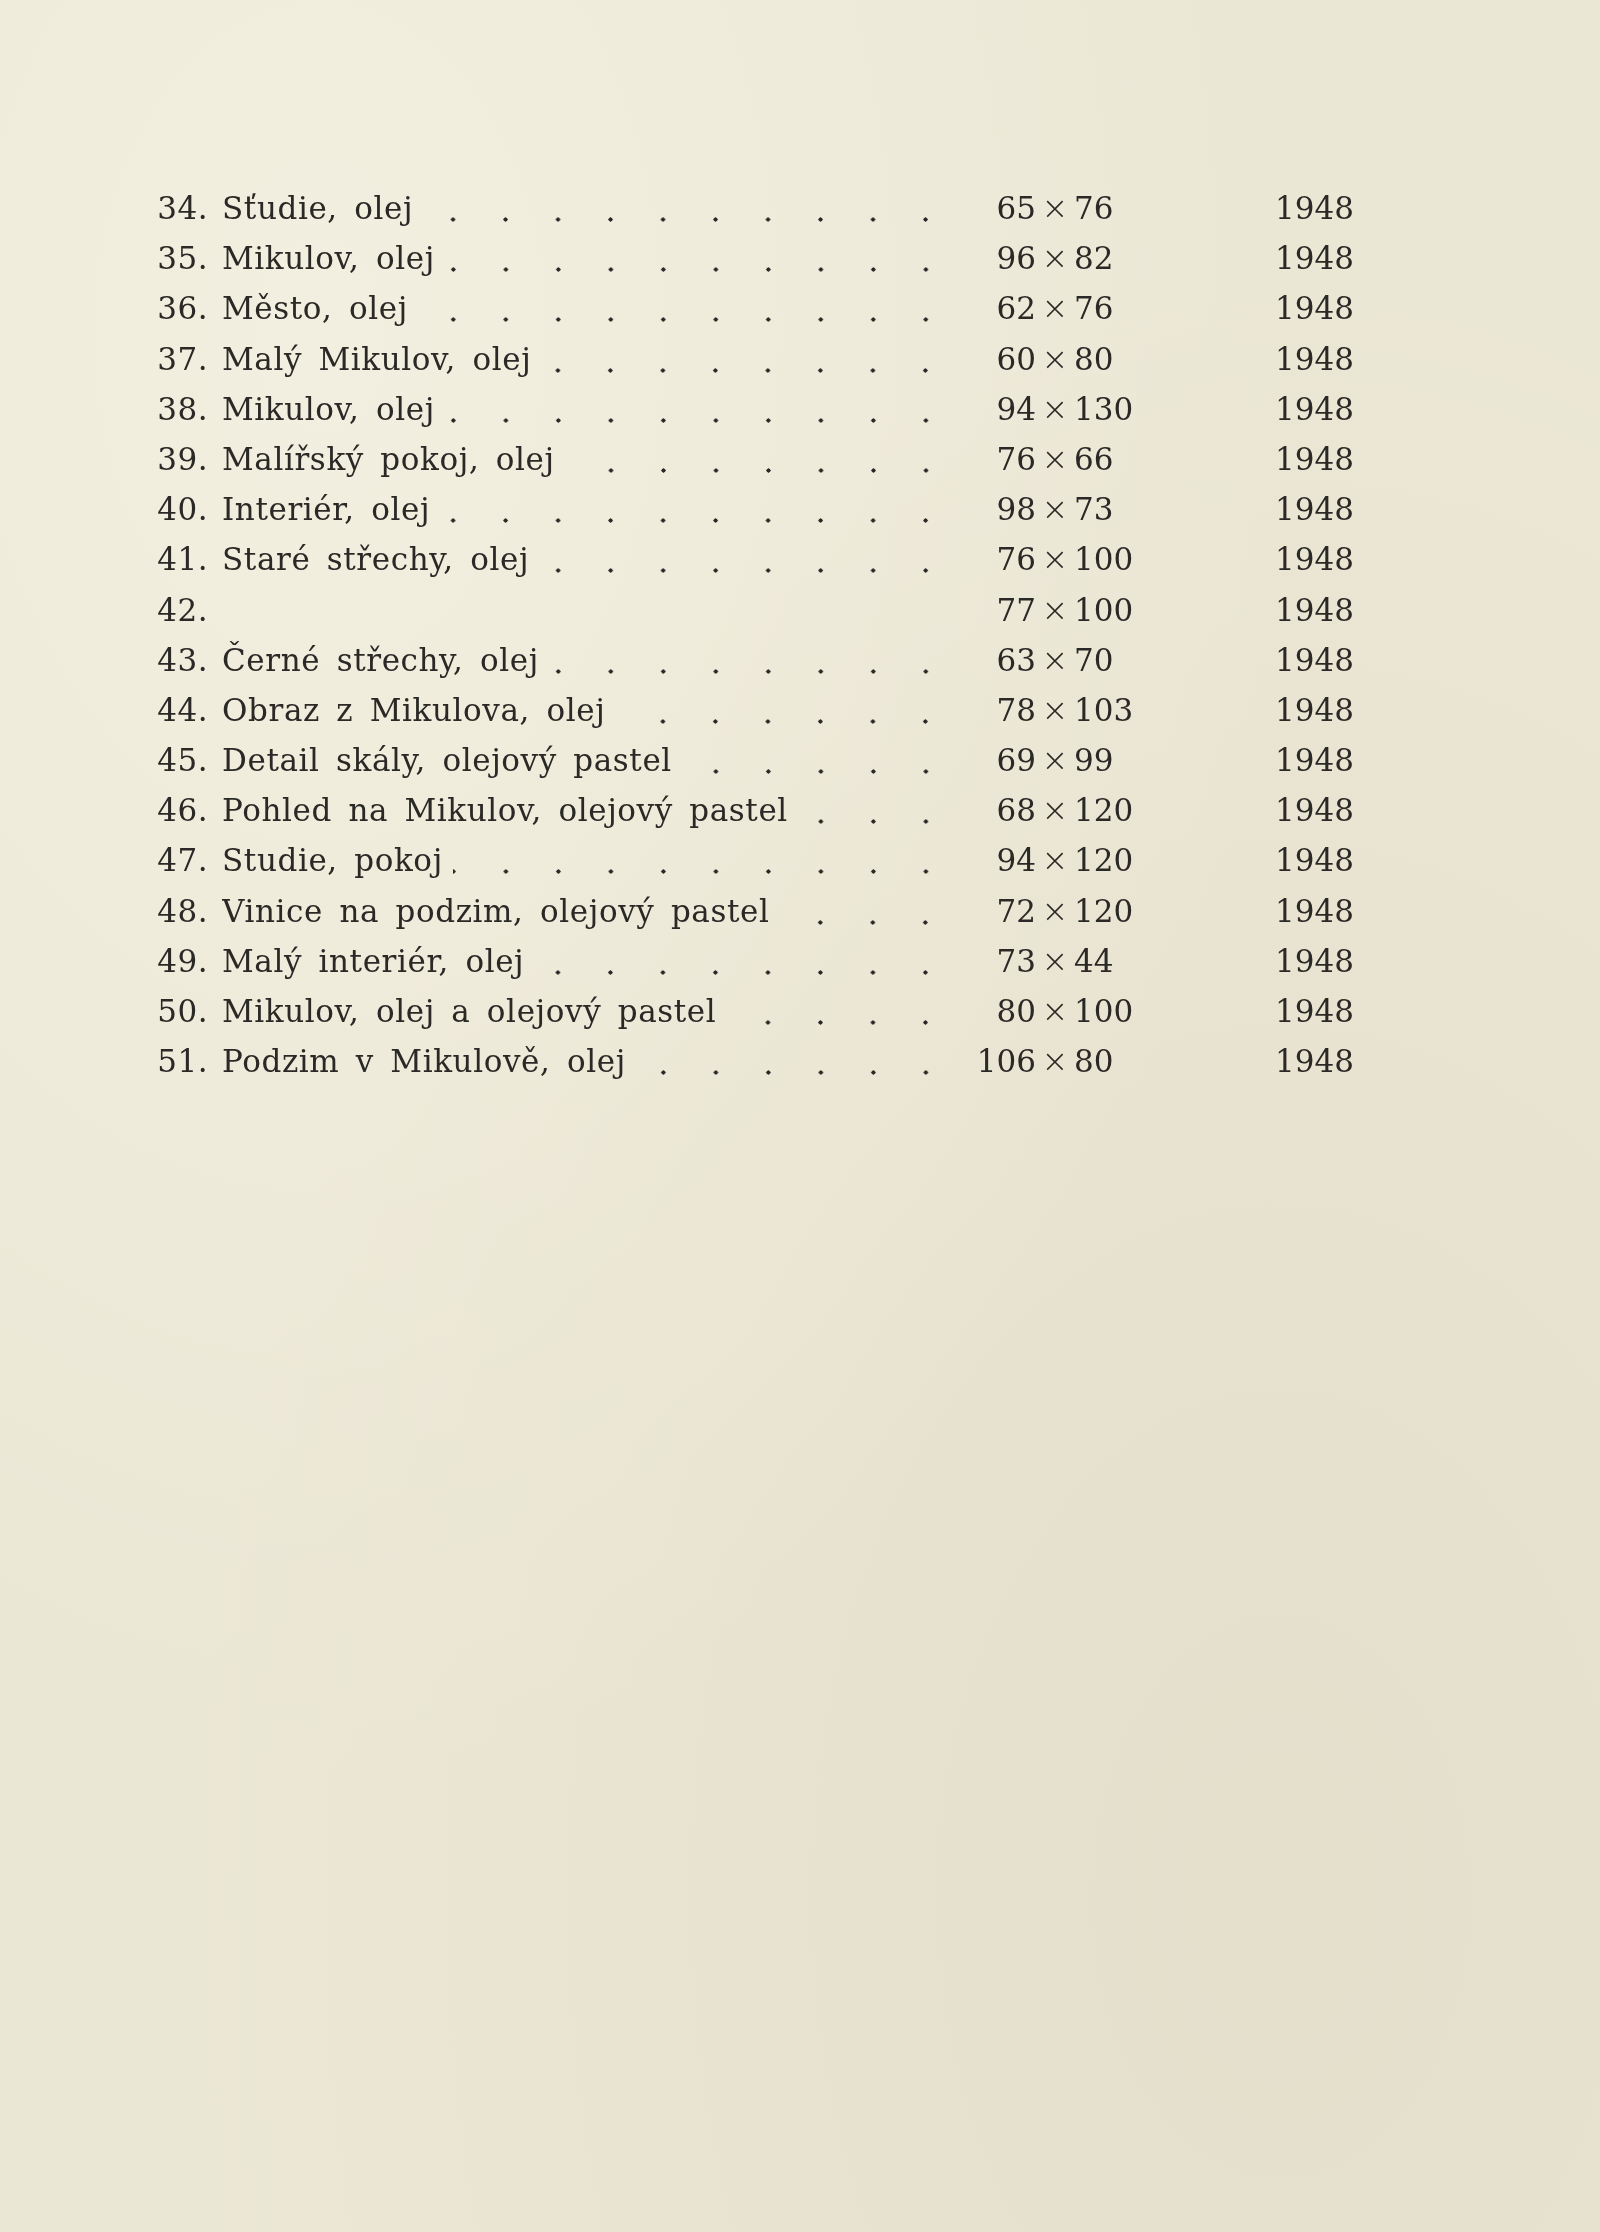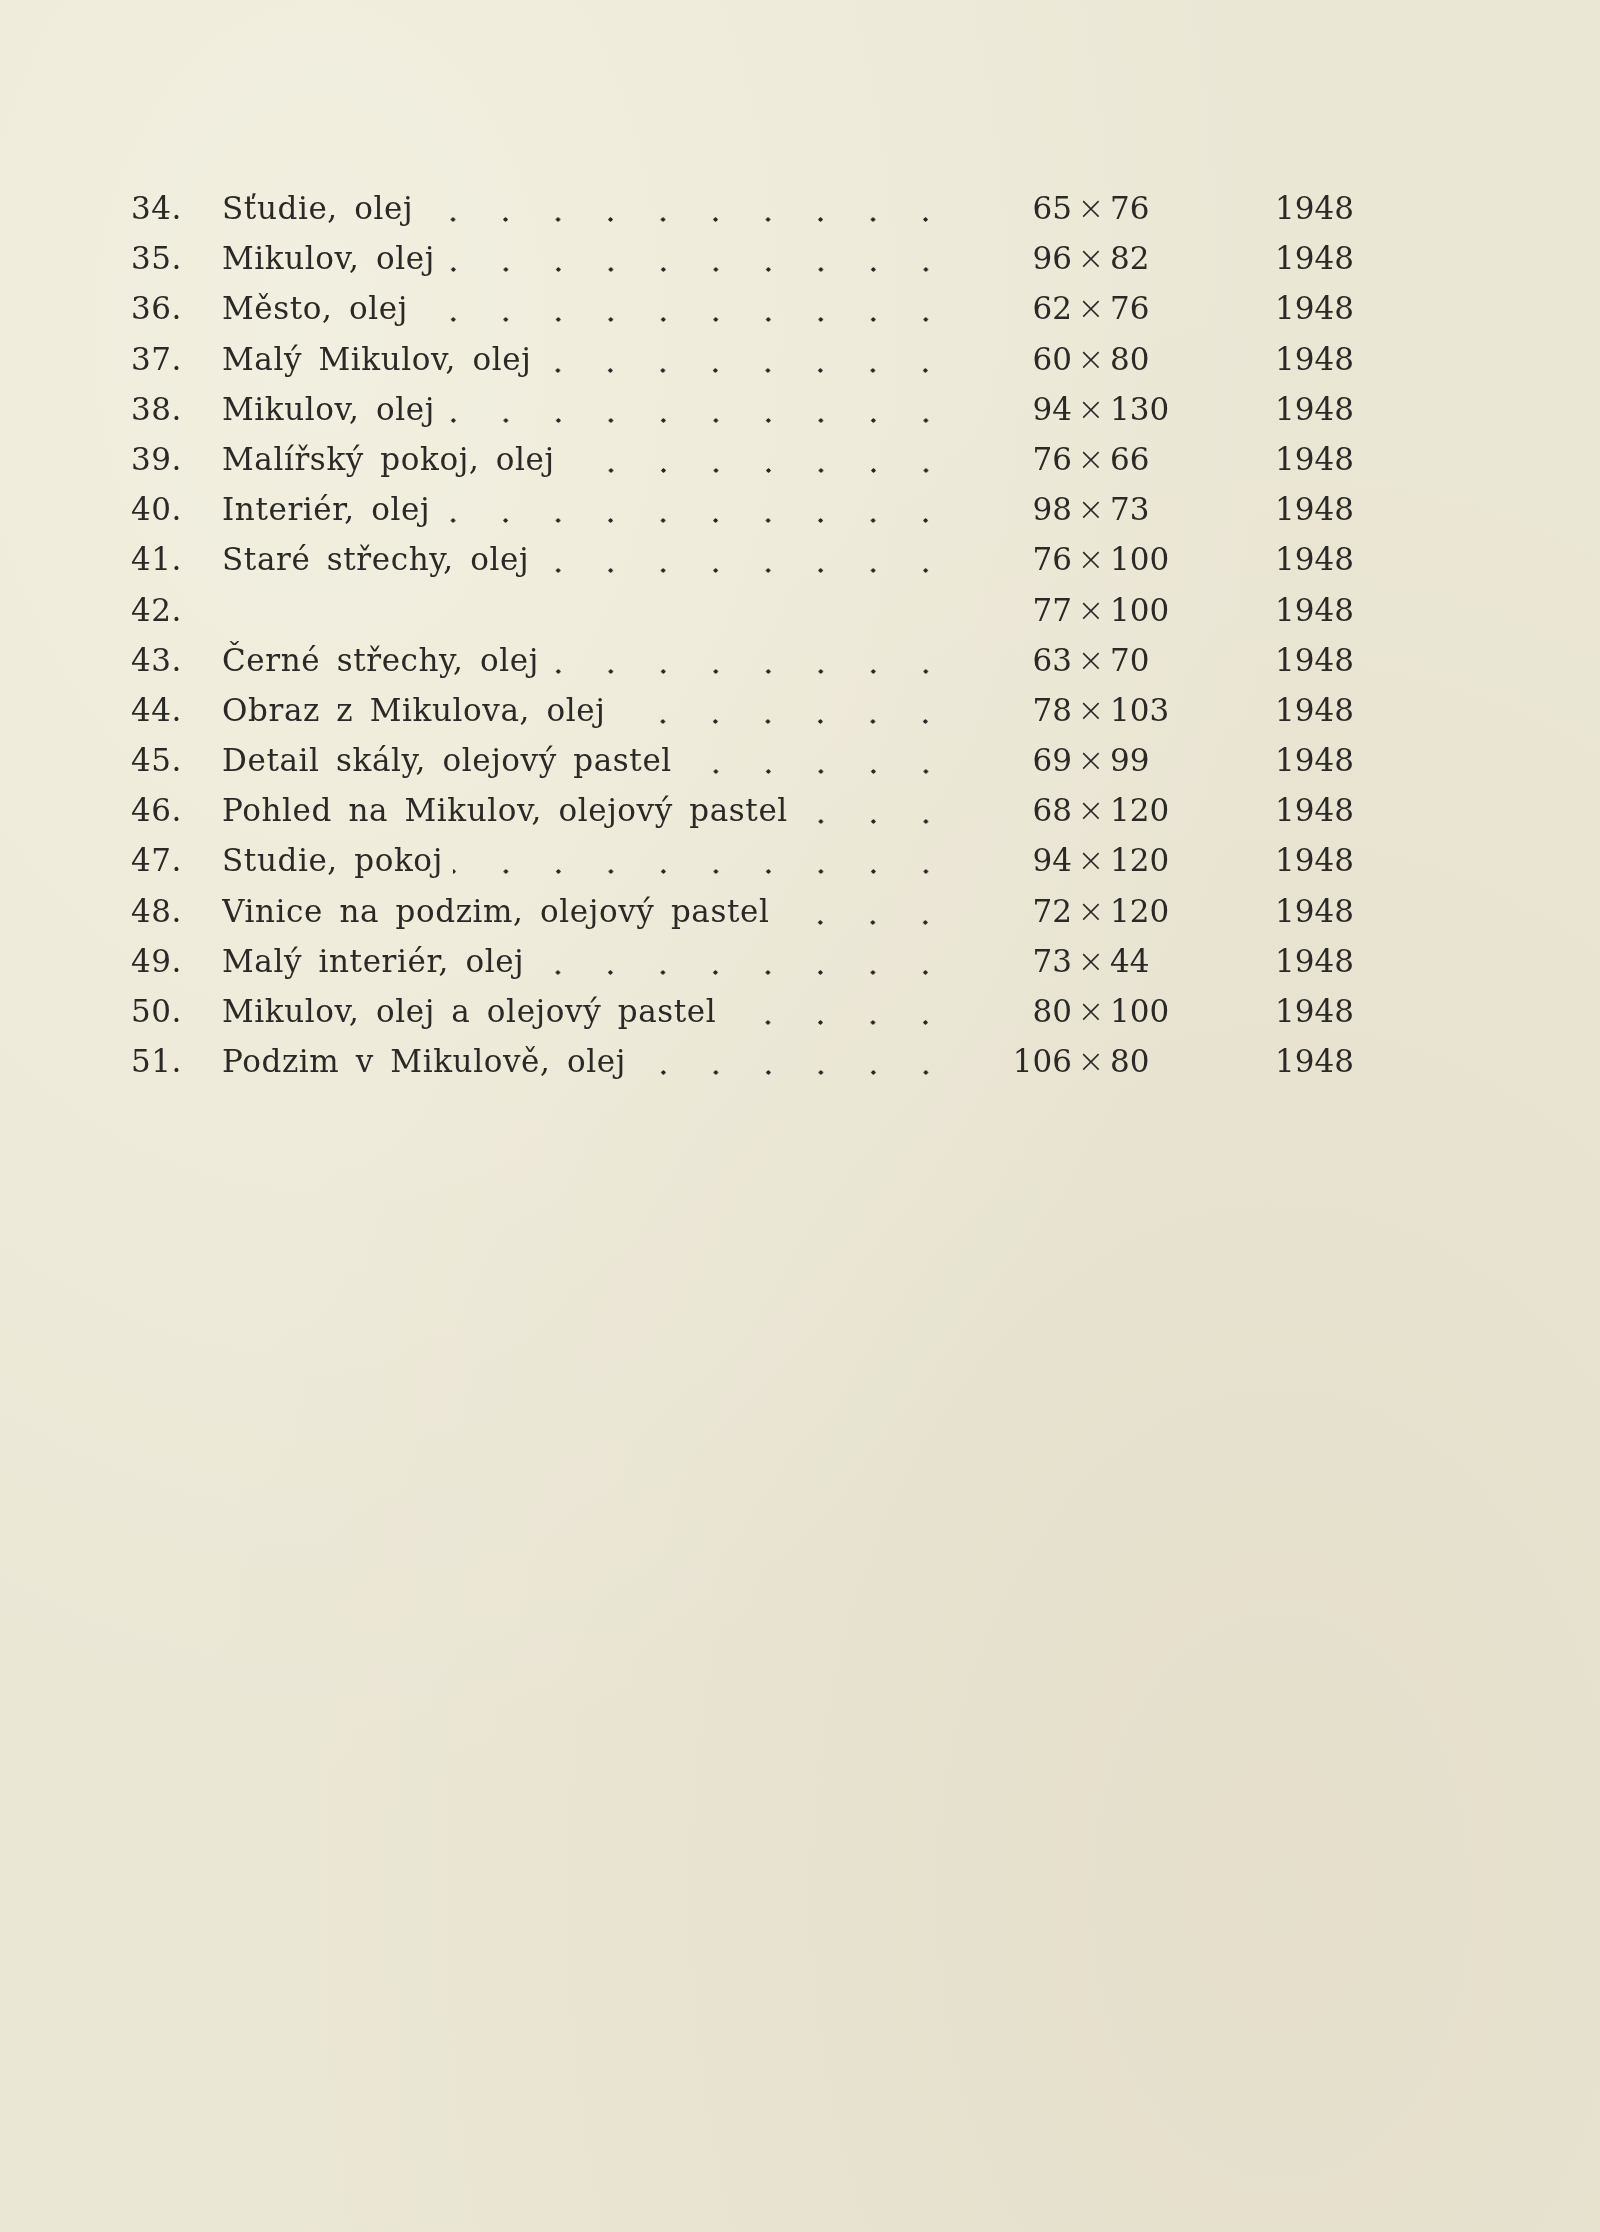--- a/index.html
+++ b/index.html
@@ -12,35 +12,35 @@
     position: relative;
     font-family: "DejaVu Serif", "Liberation Serif", serif;
     color: #2b2926;
   }
   .page { position: absolute; left: 0; top: 0; width: 1600px; height: 2232px; }
   .catalog { position: absolute; left: 0; top: 183px; width: 1600px; }
   .row {
     position: relative; height: 50.2px; width: 1600px;
     font-size: 31px; line-height: 50px; white-space: nowrap;
   }
-  .num { position: absolute; left: 131px; width: 68px; letter-spacing: 0.5px; }
+  .num { position: absolute; left: 140px; width: 68px; text-align: right; letter-spacing: 0.5px; }
   .lead {
     position: absolute; left: 222px; width: 734px; height: 50px;
     display: flex; align-items: center; overflow: hidden;
   }
   .title { flex: 0 0 auto; word-spacing: 6px; letter-spacing: 0.6px; padding-right: 10px; }
   .dots {
     flex: 1 1 auto; height: 50px; position: relative; overflow: hidden;
   }
   .dots::after {
     content: ""; position: absolute; right: 4px; top: 34px; width: 100%; height: 5px;
     background-image: radial-gradient(circle, #2b2926 1.9px, rgba(0,0,0,0) 2.3px);
     background-size: 52.5px 5px; background-position: right center; background-repeat: repeat-x;
   }
-  .dim { position: absolute; left: 996px; width: 200px; }
+  .dim { position: absolute; left: 960px; width: 200px; }
   .dim .w { display: inline-block; width: 76px; text-align: right; }
   .dim .x { display: inline-block; width: 38px; text-align: center; font-size: 32px; font-family: "DejaVu Sans", sans-serif; font-weight: 300; }
   .dim .h { display: inline-block; }
   .year { position: absolute; left: 1262px; width: 92px; text-align: right; }
 </style>
 </head>
 <body>
 
 <div class="page">
   <div class="catalog" id="catalog">

